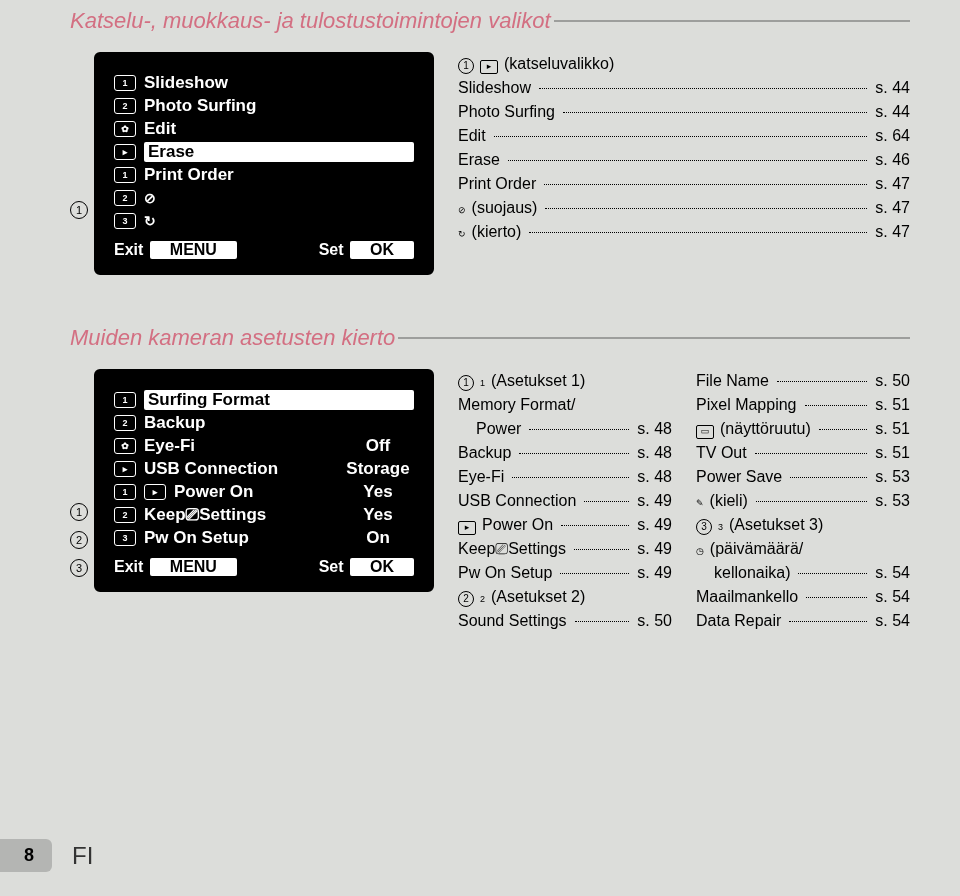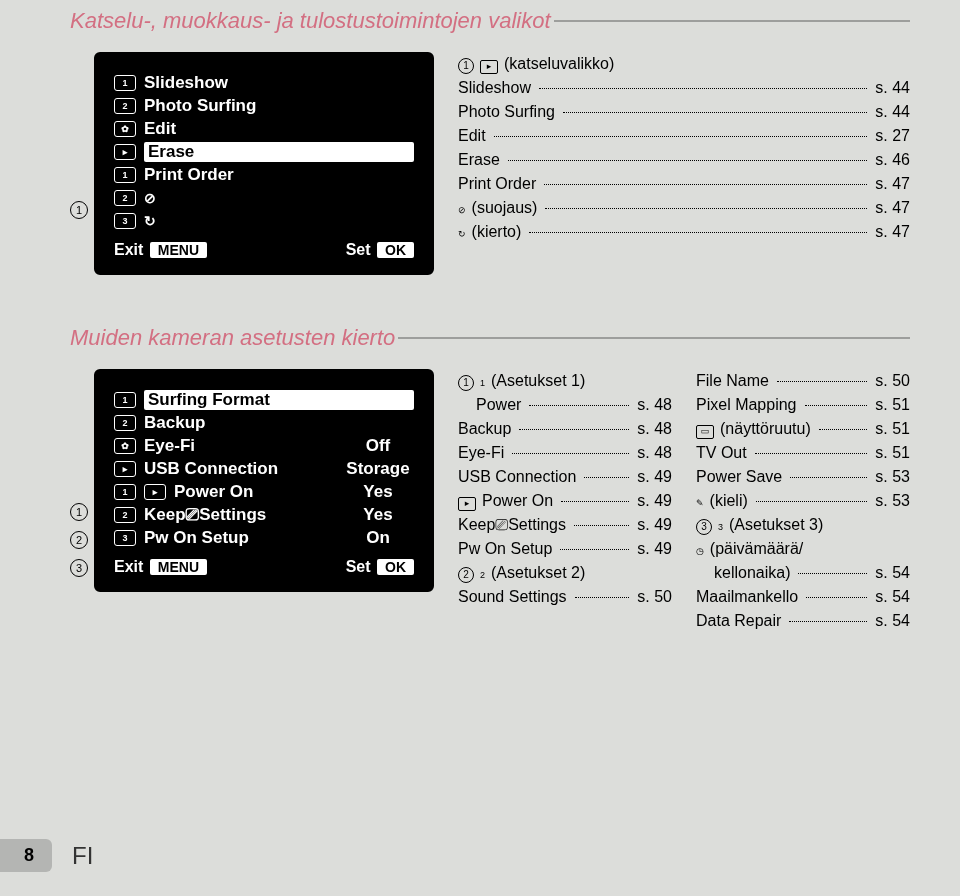--- a/index.html
+++ b/index.html
@@ -93,22 +93,22 @@
   .footer-row {
     display: flex;
     justify-content: space-between;
     margin-top: 10px;
     font-size: 16px;
   }
   .key {
     display: inline-block;
     background: #fff;
     color: #000;
-    font-size: 14px;
-    padding: 0 8px;
+    font-size: 16px;
+    padding: 0 20px;
     border-radius: 2px;
     font-weight: bold;
     margin-left: 2px;
   }
   .right-col {
     flex: 1;
     font-size: 16px;
     line-height: 1.5;
     display: flex;
     gap: 24px;
@@ -237,21 +237,21 @@
             <span>s. 44</span>
           </div>
           <div class="entry">
             <span>Photo Surfing</span>
             <span class="dots"></span>
             <span>s. 44</span>
           </div>
           <div class="entry">
             <span>Edit</span>
             <span class="dots"></span>
-            <span>s. 27</span>
+            <span>s. 64</span>
           </div>
           <div class="entry">
             <span>Erase</span>
             <span class="dots"></span>
             <span>s. 46</span>
           </div>
           <div class="entry">
             <span>Print Order</span>
             <span class="dots"></span>
             <span>s. 47</span>
@@ -325,20 +325,23 @@
           </div>
         </div>
     </div>
     <div class="right-col" id="cols2">
         <div class="col">
           <div class="entry">
             <span class="inline-circ">1</span>
             <span class="sm-icon no-border glyph">1</span>
             <span>(Asetukset 1)</span>
           </div>
+          <div class="entry">
+            <span>Memory Format/</span>
+          </div>
           <div class="entry sub">
             <span>Power</span>
             <span class="dots"></span>
             <span>s. 48</span>
           </div>
           <div class="entry">
             <span>Backup</span>
             <span class="dots"></span>
             <span>s. 48</span>
           </div>

